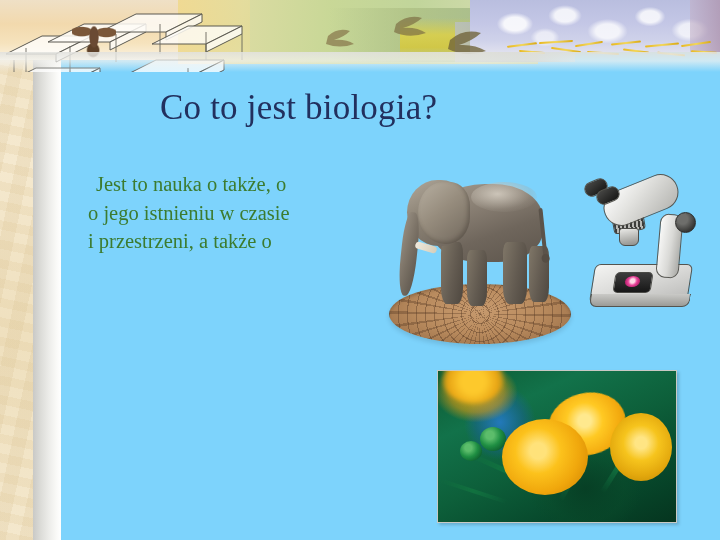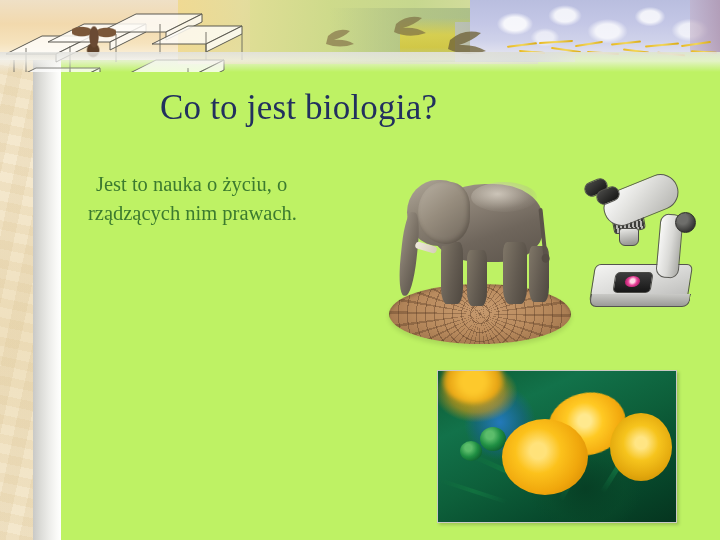--- a/index.html
+++ b/index.html
@@ -4,21 +4,21 @@
 <style>
   html,body{margin:0;padding:0;}
   body{
     width:720px;height:540px;overflow:hidden;
     background:#ffffff;
     font-family:"Liberation Serif", serif;
     position:relative;
   }
   #slide{
     position:absolute;left:0;top:0;width:720px;height:540px;
-    background:#bef264;overflow:hidden;
+    background:#7dd3fc;overflow:hidden;
   }
 
   
   .left-parchment{
     position:absolute;left:0;top:0;width:33px;height:540px;
     background:
       repeating-linear-gradient(12deg, rgba(222,198,150,.22) 0 9px, rgba(255,255,255,0) 9px 19px),
       repeating-linear-gradient(-78deg, rgba(205,178,126,.16) 0 14px, rgba(255,255,255,0) 14px 27px),
       linear-gradient(180deg,#f1e3c4 0%,#f5e9cf 30%,#efe0be 62%,#f4e8cd 100%);
   }
@@ -321,22 +321,23 @@
       <i style="left:176px;top:5px;width:30px;transform:rotate(-8deg)"></i>
       <i style="left:186px;top:13px;width:26px;transform:rotate(3deg)"></i>
     </div>
 
     <div class="banner-base"></div>
   </div>
 
   <div class="title">Co to jest biologia?</div>
 
   <div class="body-text">
-    <span class="ln first">Jest  to nauka o życiu, o</span>
-    <span class="ln">rządzących nim prawach.</span>
+    <span class="ln first">Jest  to nauka o także, o</span>
+    <span class="ln">o jego istnieniu w czasie</span>
+    <span class="ln">i przestrzeni, a także o</span>
   </div>
 
   <div class="elephant-wrap">
     <div class="cobble"></div>
     <div class="eleph-body"></div>
     <div class="eleph-back-hl"></div>
     <div class="leg l1"></div>
     <div class="leg l2"></div>
     <div class="leg l3"></div>
     <div class="leg l4"></div>

